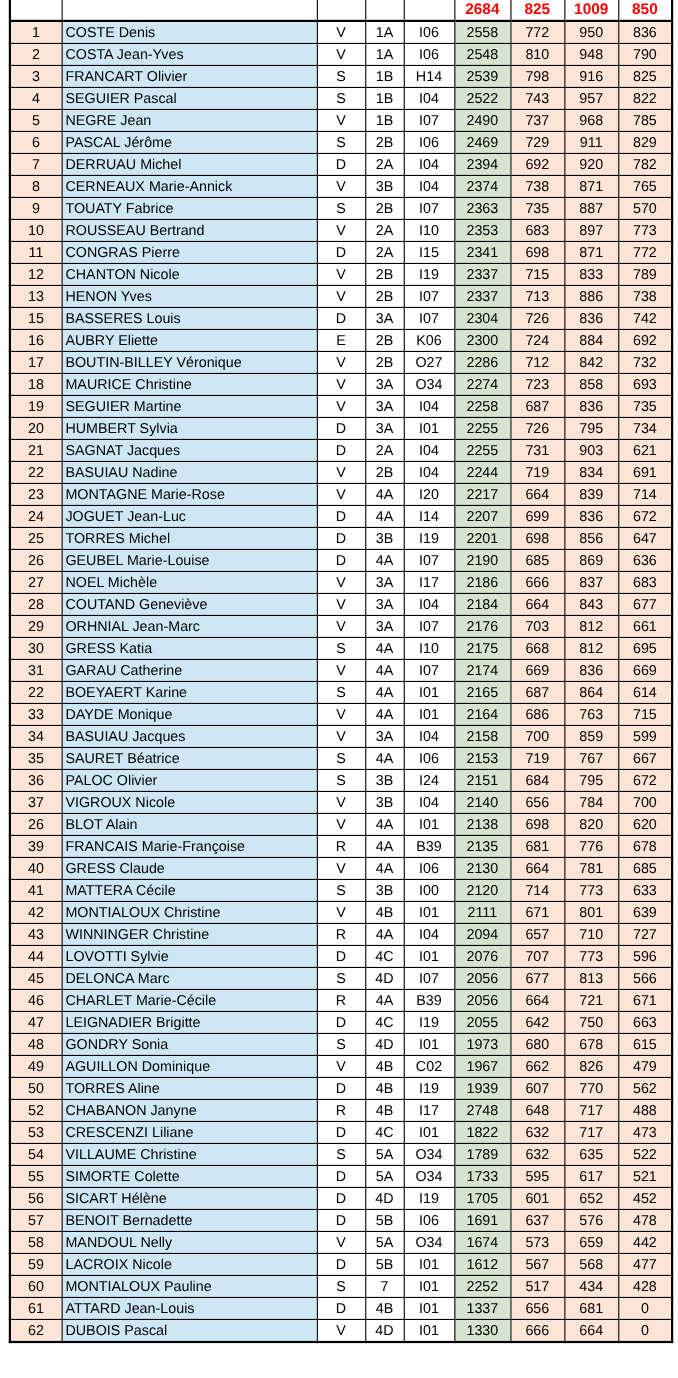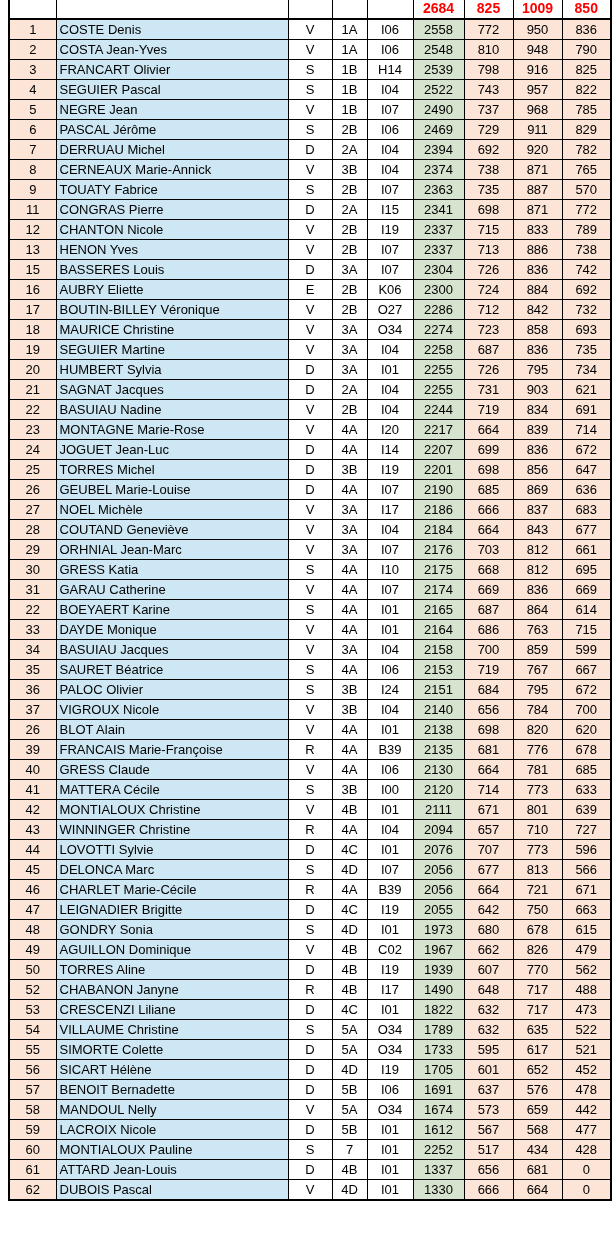--- a/index.html
+++ b/index.html
@@ -174,20 +174,31 @@
           <td class="c-name">TOUATY Fabrice</td>
           <td class="c-cat">S</td>
           <td class="c-series">2B</td>
           <td class="c-club">I07</td>
           <td class="c-total">2363</td>
           <td class="c-s1">735</td>
           <td class="c-s2">887</td>
           <td class="c-s3">570</td>
         </tr>
         <tr>
+          <td class="c-rank">10</td>
+          <td class="c-name">ROUSSEAU Bertrand</td>
+          <td class="c-cat">V</td>
+          <td class="c-series">2A</td>
+          <td class="c-club">I10</td>
+          <td class="c-total">2353</td>
+          <td class="c-s1">683</td>
+          <td class="c-s2">897</td>
+          <td class="c-s3">773</td>
+        </tr>
+        <tr>
           <td class="c-rank">11</td>
           <td class="c-name">CONGRAS Pierre</td>
           <td class="c-cat">D</td>
           <td class="c-series">2A</td>
           <td class="c-club">I15</td>
           <td class="c-total">2341</td>
           <td class="c-s1">698</td>
           <td class="c-s2">871</td>
           <td class="c-s3">772</td>
         </tr>
@@ -608,21 +619,21 @@
           <td class="c-s1">607</td>
           <td class="c-s2">770</td>
           <td class="c-s3">562</td>
         </tr>
         <tr>
           <td class="c-rank">52</td>
           <td class="c-name">CHABANON Janyne</td>
           <td class="c-cat">R</td>
           <td class="c-series">4B</td>
           <td class="c-club">I17</td>
-          <td class="c-total">1490</td>
+          <td class="c-total">2748</td>
           <td class="c-s1">648</td>
           <td class="c-s2">717</td>
           <td class="c-s3">488</td>
         </tr>
         <tr>
           <td class="c-rank">53</td>
           <td class="c-name">CRESCENZI Liliane</td>
           <td class="c-cat">D</td>
           <td class="c-series">4C</td>
           <td class="c-club">I01</td>

